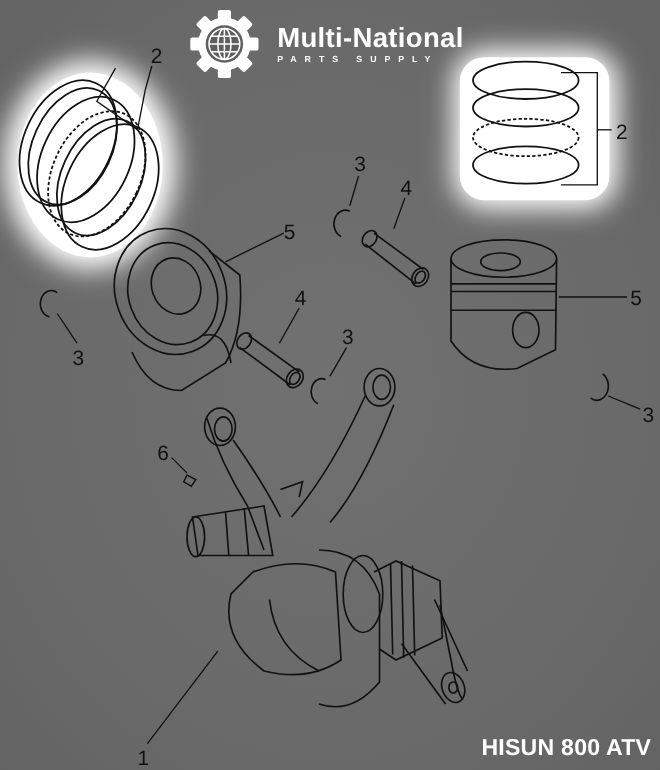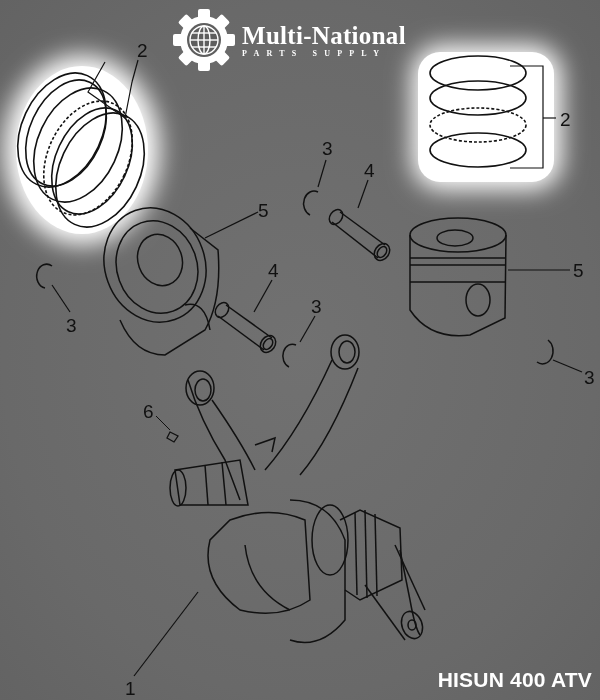--- a/index.html
+++ b/index.html
@@ -1,21 +1,21 @@
 <!DOCTYPE html>
 <html><head>
 <meta charset="utf-8">
 <style>
   html,body{margin:0;padding:0;}
   body{width:600px;height:700px;overflow:hidden;background:#6b6b6b;font-family:"Liberation Sans",sans-serif;}
   #stage{position:relative;width:600px;height:700px;background:radial-gradient(ellipse at 50% 50%,#717171 0%,#696969 70%,#636363 100%);}
   svg.diagram{position:absolute;left:0;top:0;}
   .callout{font-family:"Liberation Sans Narrow","Liberation Sans",sans-serif;font-size:19px;fill:#111;}
   .logo{position:absolute;left:170px;top:8px;display:flex;align-items:center;}
-  .logo-text{margin-left:4px;line-height:1;font-family:Liberation Serif, serif;}
+  .logo-text{margin-left:14px;line-height:1;}
   .logo-title{color:#fff;font-size:25px;font-weight:bold;letter-spacing:0.3px;}
   .logo-sub{color:#fff;font-size:8px;font-weight:bold;letter-spacing:7.2px;margin-top:2px;}
   .caption{position:absolute;right:8px;bottom:8px;color:#fff;font-size:21px;font-weight:bold;letter-spacing:0.2px;}
 </style>
 </head>
 <body>
 
 <div id="stage">
 
   <svg class="diagram" width="600" height="700" viewBox="0 0 600 700">
@@ -180,14 +180,14 @@
           <line x1="-12" y1="7" x2="12" y2="7"></line>
         </g>
       </g>
     </svg>
     <div class="logo-text">
       <div class="logo-title">Multi-National</div>
       <div class="logo-sub">PARTS SUPPLY</div>
     </div>
   </div>
 
-  <div class="caption">HISUN 400 ATV</div>
+  <div class="caption">HISUN 800 ATV</div>
 </div>
 
 </body></html>

